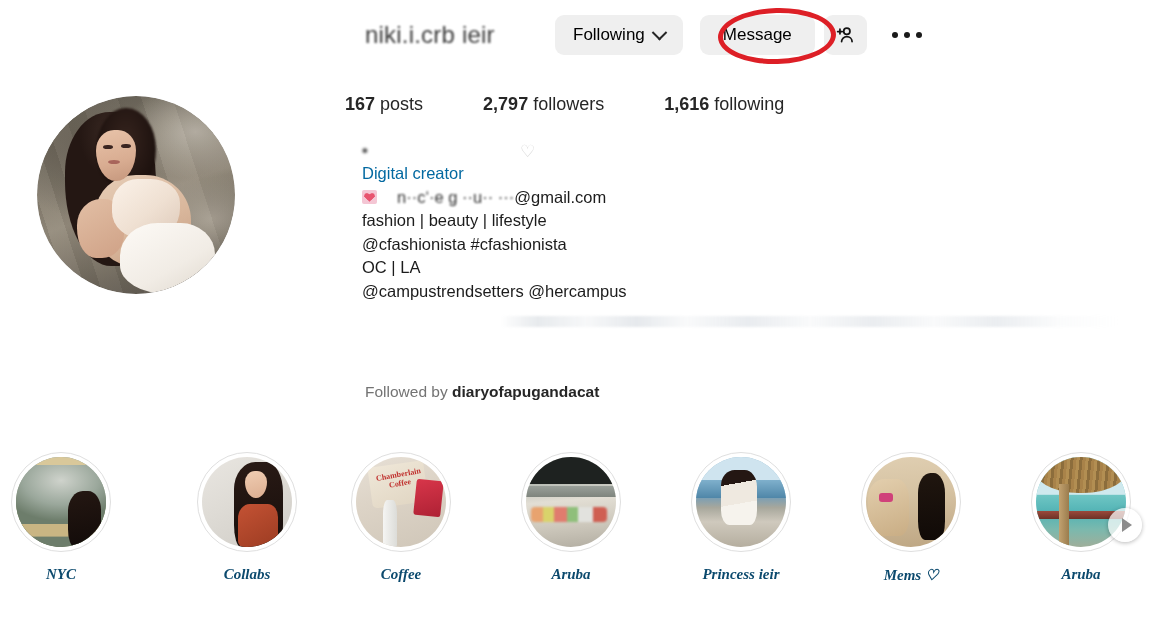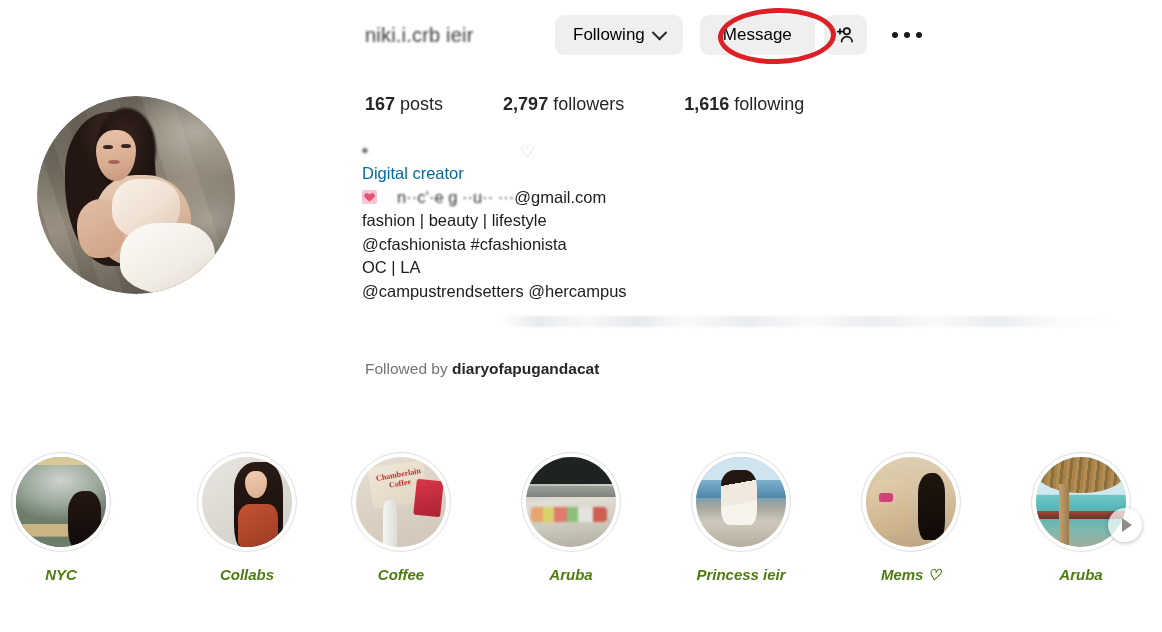--- a/index.html
+++ b/index.html
@@ -120,21 +120,21 @@
 
   
   .header {
     position: absolute;
     left: 365px; top: 15px;
     display: flex;
     align-items: center;
     gap: 0;
   }
   .username {
-    font-size: 20px;
+    font-size: 24px;
     color: #262626;
     letter-spacing: .2px;
     min-width: 165px;
     filter: blur(0.9px) contrast(1.15);
     opacity: .85;
     white-space: nowrap;
     user-select: none;
   }
   .btn-following {
     margin-left: 25px;
@@ -199,21 +199,21 @@
     width: 118px; height: 56px;
     border: 5px solid #dd1f26;
     border-radius: 50%;
     pointer-events: none;
     transform: rotate(-1.5deg);
   }
 
   
   .stats {
     position: absolute;
-    left: 365px; top: 94px;
+    left: 345px; top: 94px;
     display: flex;
     font-size: 18px;
     color: #262626;
   }
   .stats .item { margin-right: 0; white-space: nowrap; }
   .stats .item + .item { margin-left: 60px; }
   .stats b { font-weight: 700; }
 
   
   .bio {
@@ -275,21 +275,21 @@
       rgba(172,182,194,.30) 22%, rgba(196,204,212,.10) 30%, rgba(176,186,198,.28) 40%,
       rgba(198,206,214,.10) 50%, rgba(174,184,196,.26) 60%, rgba(196,204,212,.10) 70%,
       rgba(176,186,198,.26) 80%, rgba(198,206,214,.08) 90%, rgba(180,188,196,0) 100%);
     filter: blur(1px);
     pointer-events: none;
   }
 
   
   .followed-by {
     position: absolute;
-    left: 365px; top: 360px;
+    left: 365px; top: 383px;
     font-size: 15.5px;
     color: #737373;
   }
   .followed-by b { color: #262626; font-weight: 700; }
 
   
   .highlights {
     position: absolute;
     left: 0; top: 452px;
     width: 1162px;
@@ -309,25 +309,25 @@
     cursor: pointer;
   }
   .hl-img {
     width: 100%; height: 100%;
     border-radius: 50%;
     overflow: hidden;
     position: relative;
   }
   .hl-label {
     margin-top: 14px;
-    font-family: Liberation Sans, sans-serif;
+    font-family: Liberation Serif, serif;
     font-weight: 700;
     font-style: italic;
     font-size: 15px;
-    color: #4d7c0f;
+    color: #0c4a6e;
     white-space: nowrap;
   }
 
   
   .t-nyc {
     position:absolute; inset:0;
     background:
       linear-gradient(#d9c89a, #d9c89a) 0 0/100% 9% no-repeat,
       linear-gradient(#c9b583, #c9b583) 0 86%/100% 14% no-repeat,
       radial-gradient(ellipse 70% 45% at 50% 26%, #cfd3cc 0%, #9aa79b 60%, #6d7d6b 100%),

